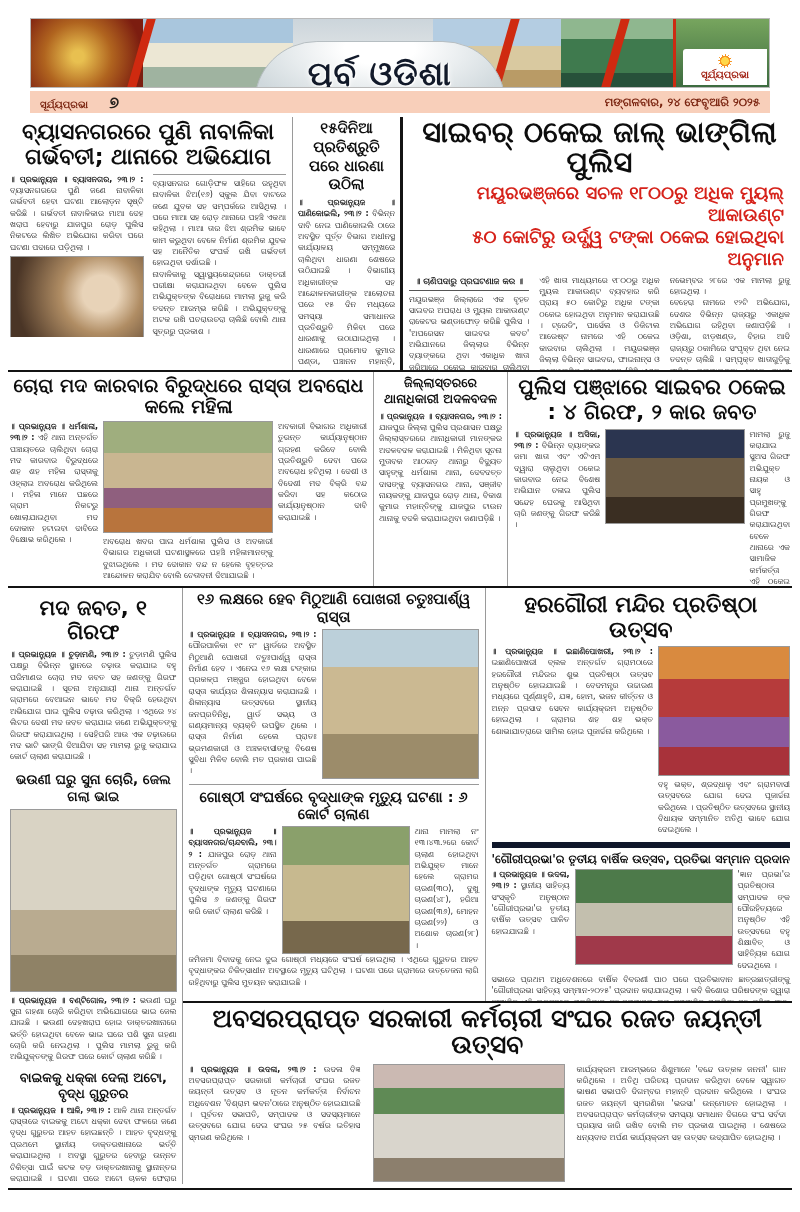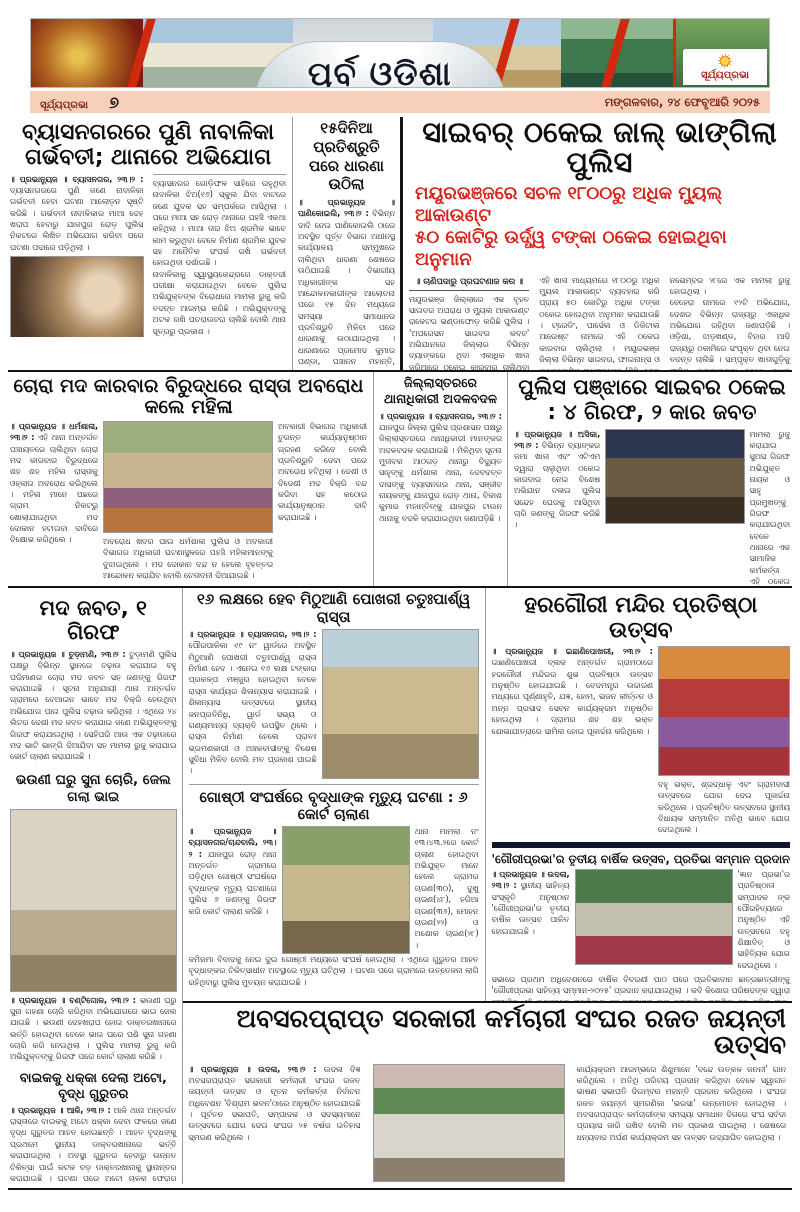--- a/index.html
+++ b/index.html
@@ -86,21 +86,21 @@
   .band1 { display: flex; height: 253px; margin-top: 4px; overflow: hidden; }
   .a1 { width: 285px; padding: 2px 6px 0 2px; border-right: 1px solid #9a9a9a; overflow: hidden; }
   .a2 { width: 110px; padding: 2px 5px; border-right: 3px solid #141414; overflow: hidden; }
   .a3 { flex: 1; padding: 0 2px 0 6px; overflow: hidden; }
   .h-a { font-size: 22px; line-height: 1.15; }
   .cols2 { column-count: 2; column-gap: 9px; margin-top: 4px; }
   .photo-a { width: 100%; height: 82px; margin: 3px 0;
     background: radial-gradient(circle at 68% 45%, #e8d3b8 0 18%, #b08d64 40%, #4a3526 85%); }
   .h-b { font-size: 15px; line-height: 1.25; margin-bottom: 3px; }
   .h-c { font-size: 29px; line-height: 1.05; }
-  .sub-c { font-size: 18px; line-height: 1.22; font-weight: bold; text-align: left;
+  .sub-c { font-size: 18px; line-height: 1.22; font-weight: bold; text-align: right;
            color: #d6221a; margin: 4px 6px 5px; }
   .cols3 { column-count: 3; column-gap: 10px; }
   .deck { font-size: 8.5px; font-weight: bold; text-align: center;
           border-bottom: 1px solid #555; padding: 1px 0 3px; margin-bottom: 3px; }
 
   
   .band2 { display: flex; height: 214px; overflow: hidden; }
   .d  { width: 366px; padding: 3px 6px 0 2px; border-right: 1px solid #9a9a9a; overflow: hidden; }
   .e  { width: 134px; padding: 3px 5px; border-right: 1px solid #9a9a9a; overflow: hidden; }
   .f  { flex: 1; padding: 3px 2px 0 6px; overflow: hidden; }
@@ -149,21 +149,21 @@
   .l-right { width: 132px; }
   .photo-l { width: 100%; height: 130px; margin-bottom: 3px;
     background: linear-gradient(180deg, #d98a3f 0 25%, #b63b3b 25% 55%, #8a5a9e 55% 78%, #a8323a 78%);}
   .h-m { font-size: 11.5px; border-top: 6px solid #0f172a; padding-top: 4px; margin-top: 6px; margin-bottom: 3px; white-space: nowrap; overflow: hidden; }
   .m-row { display: flex; gap: 5px; }
   .m-c1 { width: 78px; } .m-c2 { flex: 1; }
   .photo-m { width: 158px; height: 96px;
     background: linear-gradient(180deg, #4d7a4a 0 35%, #c3bfae 35% 70%, #a0394a 70%);}
   .m-bottom { margin-top: 3px; }
 
-  .h-n { font-size: 25px; line-height: 1.05; margin-bottom: 5px; text-align: right; }
+  .h-n { font-size: 25px; line-height: 1.05; margin-bottom: 5px; }
   .n-row { display: flex; gap: 12px; }
   .n-c1 { width: 172px; } .n-c2 { flex: 1; }
   .n-midcol { width: 192px; }
   .photo-n { width: 100%; height: 118px; margin-bottom: 2px;
     background: linear-gradient(180deg, #cbb9b2 0 20%, #5f8a55 20% 42%, #d9d5cc 42% 80%, #8c7f6d 80%);}
 
   .bottom-rule { margin: 4px 0 0; }
 </style>
 </head>
 <body>

